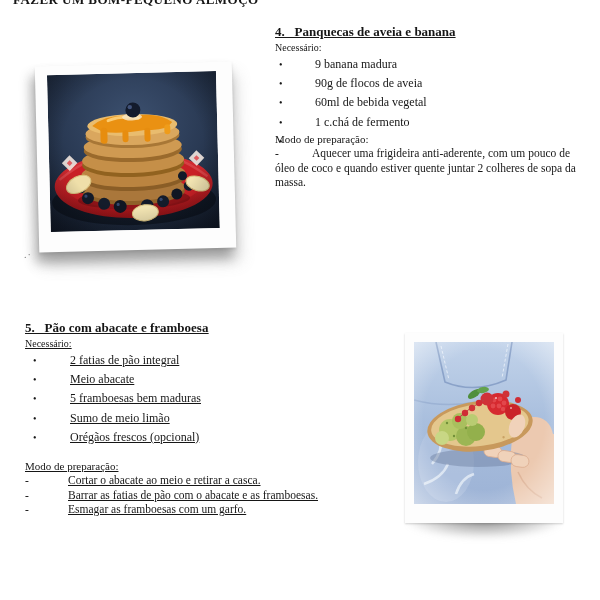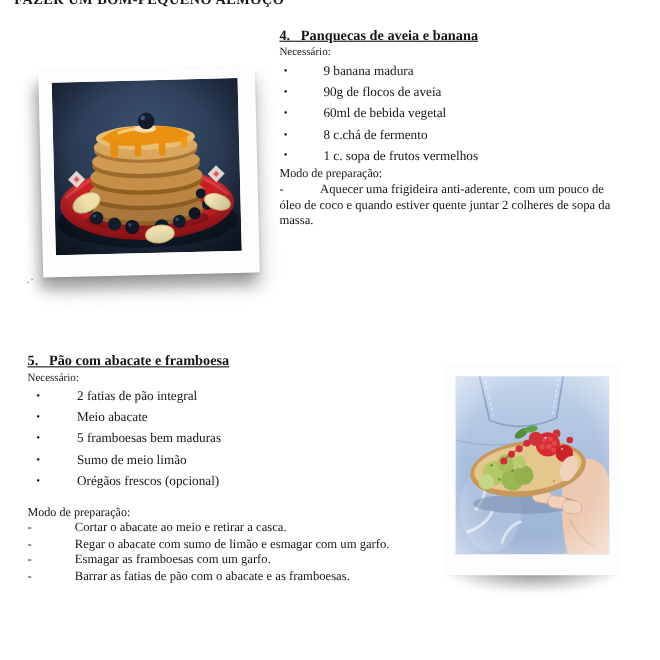--- a/index.html
+++ b/index.html
@@ -9,22 +9,22 @@
     -webkit-font-smoothing:antialiased;
   }
   .page{position:absolute;inset:0;background:#fff;}
 
   
   .header-clip{position:absolute;left:13px;top:0;width:420px;height:7px;overflow:hidden;}
   .header-text{font-weight:bold;font-size:13px;letter-spacing:.45px;white-space:nowrap;margin-top:-8px;}
 
   
   .recipe-block{position:absolute;font-size:11.5px;line-height:14.4px;}
-  .r4{left:254px;top:24px;width:312px;}
-  .r5{left:25px;top:320px;width:372px;}
+  .r4{left:275px;top:24px;width:312px;}
+  .r5{left:25px;top:320px;width:372px;text-decoration:underline;}
   .rtitle{font-weight:bold;font-size:13px;line-height:15px;text-decoration:underline;white-space:pre-wrap;}
   .needed{font-size:10px;line-height:15px;margin-top:1px;}
   .ing{list-style:none;margin:0;padding:0;font-size:12px;}
   .ing li{position:relative;line-height:19.2px;}
   .r4 .ing li{padding-left:40px;}
   .r5 .ing li{padding-left:45px;}
   .ing .bullet{position:absolute;top:0;font-size:10px;}
   .r4 .ing .bullet{left:4px;}
   .r5 .ing .bullet{left:8px;}
   .method-label{font-size:11px;}
@@ -153,45 +153,44 @@
   </div>
   <span class="stray-dot">.·</span>
 
   <div class="recipe-block r4">
     <div class="rtitle">4.   Panquecas de aveia e banana</div>
     <div class="needed">Necessário:</div>
     <ul class="ing">
       <li><span class="bullet">•</span><span>9 banana madura</span></li>
       <li><span class="bullet">•</span><span>90g de flocos de aveia</span></li>
       <li><span class="bullet">•</span><span>60ml de bebida vegetal</span></li>
-      <li><span class="bullet">•</span><span>8 c.chá de fermento</span></li>
-      <li><span class="bullet">•</span><span>1 c. sopa de frutos vermelhos</span></li>
+      <li><span class="bullet">•</span><span>1 c.chá de fermento</span></li>
+      <li><span class="bullet">•</span></li>
     </ul>
     <div class="method-label">Modo de preparação:</div>
     <div class="steps">
       <p class="step"><span class="dash">-</span><span>Aquecer uma frigideira anti-aderente, com um pouco de óleo de coco e quando estiver quente juntar 2 colheres de sopa da massa.</span></p>
     </div>
   </div>
 
   <div class="recipe-block r5">
     <div class="rtitle">5.   Pão com abacate e framboesa</div>
     <div class="needed">Necessário:</div>
     <ul class="ing">
       <li><span class="bullet">•</span><span>2 fatias de pão integral</span></li>
       <li><span class="bullet">•</span><span>Meio abacate</span></li>
       <li><span class="bullet">•</span><span>5 framboesas bem maduras</span></li>
       <li><span class="bullet">•</span><span>Sumo de meio limão</span></li>
       <li><span class="bullet">•</span><span>Orégãos frescos (opcional)</span></li>
     </ul>
     <div class="method-label">Modo de preparação:</div>
     <div class="steps">
       <p class="step"><span class="dash">-</span><span>Cortar o abacate ao meio e retirar a casca.</span></p>
-      <p class="step"><span class="dash">-</span><span>Regar o abacate com sumo de limão e esmagar com um garfo.</span></p>
+      <p class="step"><span class="dash">-</span><span>Barrar as fatias de pão com o abacate e as framboesas.</span></p>
       <p class="step"><span class="dash">-</span><span>Esmagar as framboesas com um garfo.</span></p>
-      <p class="step"><span class="dash">-</span><span>Barrar as fatias de pão com o abacate e as framboesas.</span></p>
     </div>
   </div>
 
   <div class="curl-shadow"></div>
   <div class="polaroid" id="avocado-polaroid">
     <svg width="140" height="162" viewBox="0 0 140 162">
       <defs>
         <linearGradient id="abg" x1="0" y1="0" x2="0" y2="1">
           <stop offset="0" stop-color="#c2d3ea"></stop>
           <stop offset="0.5" stop-color="#a8bedd"></stop>

